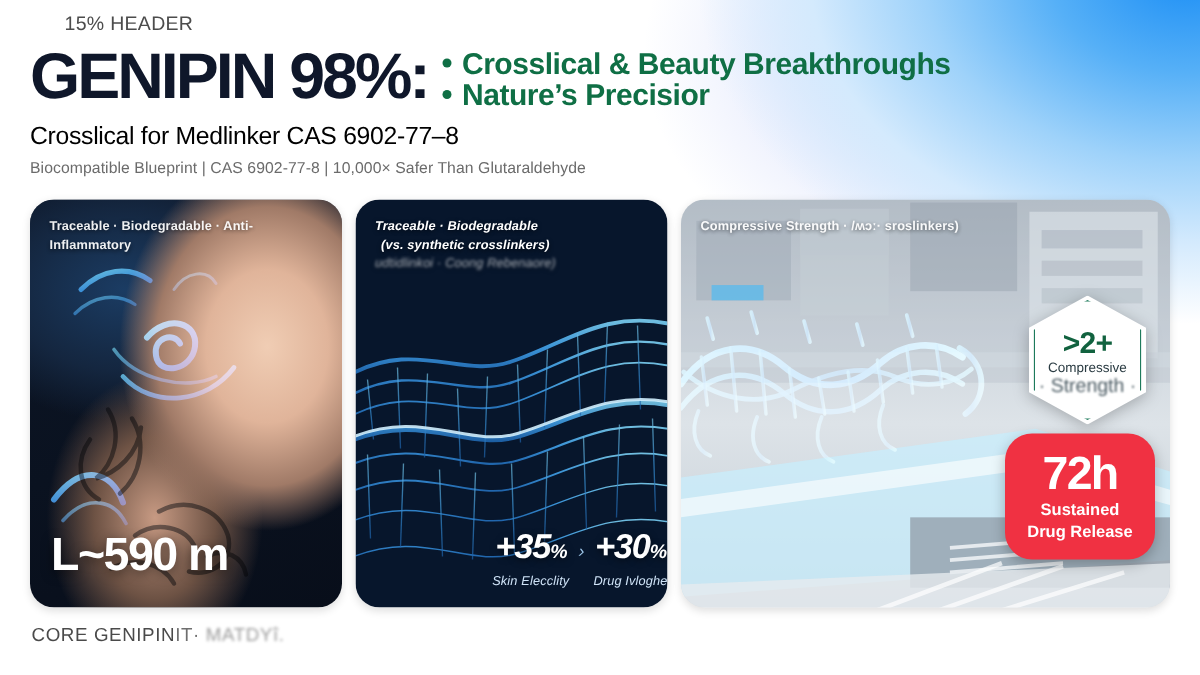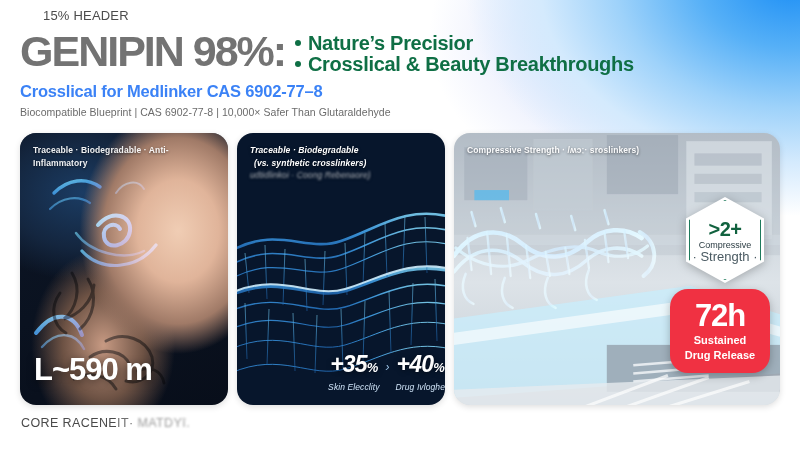--- a/index.html
+++ b/index.html
@@ -20,38 +20,38 @@
     pointer-events:none;
   }
 
   
   .header { position:absolute; left:20px; top:8px; width:760px; }
   .kicker {
     font-size:13px; color:#4c4c4c; letter-spacing:.2px; line-height:16px;margin-left:23px;
   }
   .title-row { display:flex; align-items:flex-start; margin-top:4px; }
   .headline {
-    font-size:43px; font-weight:bold; color:#737373;
+    font-size:43px; font-weight:bold; color:#0f172a;
     letter-spacing:-1.2px; line-height:46px; white-space:nowrap;
   }
   .headline .pct { letter-spacing:-2px; }
   .bullets { margin-left:9px; margin-top:5px; }
   .bullet-line {
     display:flex; align-items:baseline;
     font-size:20px; font-weight:bold; color:#0f6f45;
     line-height:21px; white-space:nowrap; letter-spacing:-.3px;
   }
   .bullet-line .dot {
     width:6px; height:6px; border-radius:50%;
     background:#0f6f45; margin-right:7px; flex:none;
     position:relative; top:-4px;
   }
   .subhead {
-    margin-top:6px; font-size:16.5px; font-weight:bold;
-    color:#3b82f6; letter-spacing:-.2px; line-height:20px;
+    margin-top:6px; font-size:16.5px; font-weight:normal;
+    color:#000000; letter-spacing:-.2px; line-height:20px;
   }
   .fineprint {
     margin-top:4px; font-size:10.5px; color:#6b6b6b;
     letter-spacing:.05px; line-height:14px;
   }
 
   
   .cards { position:absolute; left:20px; top:133px; width:760px; height:272px; display:flex; gap:9px; }
   .card {
     position:relative; border-radius:16px; overflow:hidden;
@@ -181,25 +181,25 @@
 <div class="header">
   <div class="kicker">15% HEADER</div>
 
   <div class="title-row">
     <div class="headline">
       <span class="pct">GENIPIN 98%</span><span>:</span>
     </div>
     <div class="bullets">
       <div class="bullet-line">
         <span class="dot"></span>
-        <span>Nature’s Precisior</span>
+        <span>Crosslical &amp; Beauty Breakthroughs</span>
       </div>
       <div class="bullet-line">
         <span class="dot"></span>
-        <span>Crosslical &amp; Beauty Breakthroughs</span>
+        <span>Nature’s Precisior</span>
       </div>
     </div>
   </div>
 
   <div class="subhead">Crosslical for Medlinker CAS 6902-77–8</div>
   <div class="fineprint">Biocompatible Blueprint | CAS 6902-77-8 | 10,000× Safer Than Glutaraldehyde</div>
 </div>
 
 <div class="cards">
 
@@ -296,21 +296,21 @@
       <div class="blur2">udtidlinkoi · Coong Rebenaore)</div>
     </div>
 
     <div class="stats">
       <div class="stat">
         <div class="v"><span>+35</span><small>%</small></div>
         <div class="l">Skin Elecclity</div>
       </div>
       <div class="chev">›</div>
       <div class="stat">
-        <div class="v"><span>+40</span><small>%</small></div>
+        <div class="v"><span>+30</span><small>%</small></div>
         <div class="l">Drug Ivloghe</div>
       </div>
     </div>
   </div>
 
   <div class="card c3">
     <div class="art"></div>
 
     <svg class="lab" viewBox="0 0 320 272" preserveAspectRatio="none">
       <g opacity=".85">
@@ -398,14 +398,14 @@
     <div class="redbadge">
       <div class="rb-v">72h</div>
       <div class="rb-l">Sustained</div>
       <div class="rb-l">Drug Release</div>
     </div>
   </div>
 
 </div>
 
 <div class="footer">
-  <span>CORE RACENE</span><span class="fade1">IT·</span> <span class="fade2">MATDYî.</span>
+  <span>CORE GENIPIN</span><span class="fade1">IT·</span> <span class="fade2">MATDYî.</span>
 </div>
 
 </body></html>

